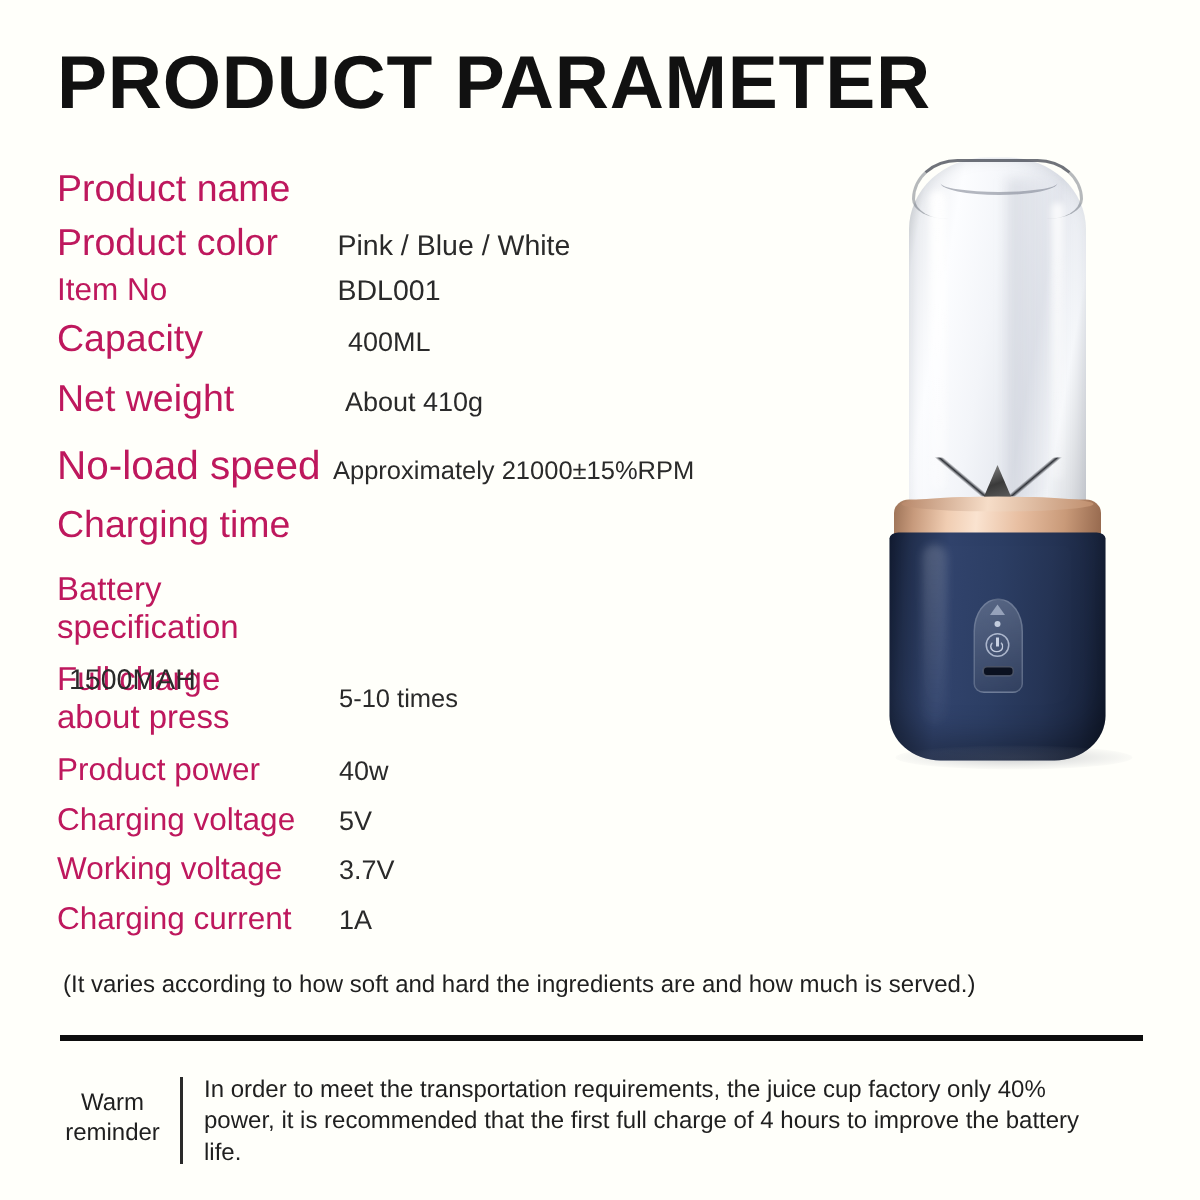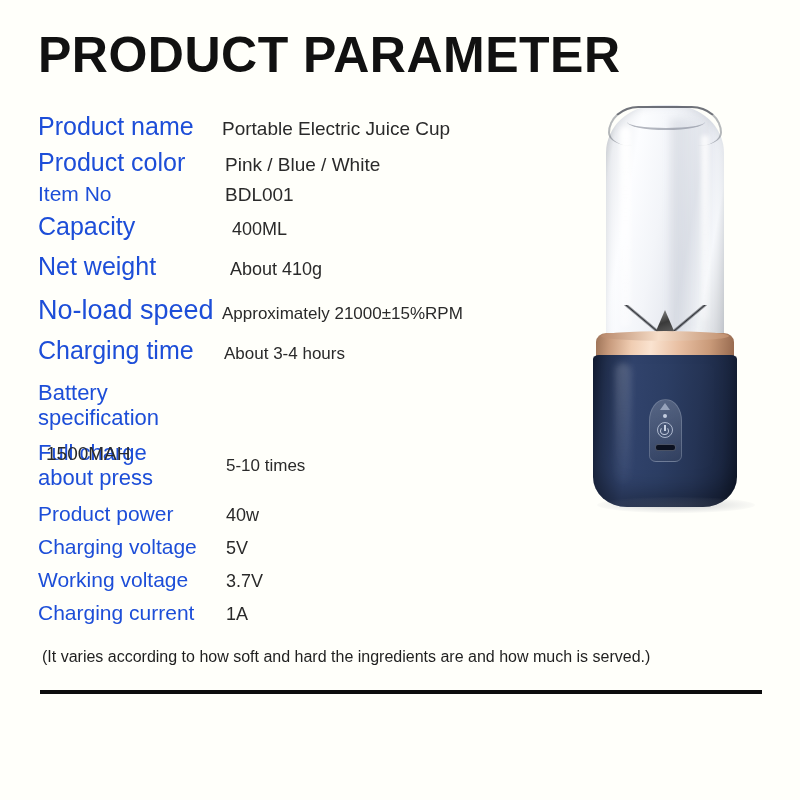--- a/index.html
+++ b/index.html
@@ -43,21 +43,21 @@
     width: 500px;
   }
   .spec-row {
     display: flex;
     align-items: baseline;
     width: 100%;
   }
   .spec-label {
     flex: 0 0 auto;
     width: 182px;
-    color: #1d4ed8;
+    color: #be185d;
     white-space: pre-line;
   }
   .spec-value {
     flex: 1 1 auto;
     color: #2a2a2a;
     white-space: nowrap;
   }
 
   
   .r-name      { height: 36px; }
@@ -413,21 +413,20 @@
 <body>
 
 <div class="page">
 
   <div class="title">PRODUCT PARAMETER</div>
 
   <div class="spec-table">
 
     <div class="spec-row r-name">
       <div class="spec-label">Product name</div>
-      <div class="spec-value">Portable Electric Juice Cup</div>
     </div>
 
     <div class="spec-row r-color">
       <div class="spec-label">Product color</div>
       <div class="spec-value">Pink / Blue / White</div>
     </div>
 
     <div class="spec-row r-item">
       <div class="spec-label">Item No</div>
       <div class="spec-value">BDL001</div>
@@ -443,21 +442,20 @@
       <div class="spec-value">About 410g</div>
     </div>
 
     <div class="spec-row r-speed">
       <div class="spec-label">No-load speed</div>
       <div class="spec-value">Approximately 21000±15%RPM</div>
     </div>
 
     <div class="spec-row r-chargetime">
       <div class="spec-label">Charging time</div>
-      <div class="spec-value">About 3-4 hours</div>
     </div>
 
     <div class="spec-row r-battery">
       <div class="spec-label">Battery
 specification</div>
       <div class="spec-value">1500MAH</div>
     </div>
 
     <div class="spec-row r-fullcharge">
       <div class="spec-label">Full charge
@@ -484,20 +482,26 @@
       <div class="spec-label">Charging current</div>
       <div class="spec-value">1A</div>
     </div>
 
   </div>
 
   <div class="footnote">(It varies according to how soft and hard the ingredients are and how much is served.)</div>
 
   <div class="divider"></div>
 
+  <div class="reminder">
+    <div class="reminder-label">Warm
+reminder</div>
+    <div class="reminder-rule"></div>
+    <div class="reminder-text">In order to meet the transportation requirements, the juice cup factory only 40% power, it is recommended that the first full charge of 4 hours to improve the battery life.</div>
+  </div>
 
   <div class="product">
     <div class="cup-glass"></div>
     <div class="cup-shade"></div>
     <div class="cup-rim"></div>
     <div class="cup-rim-inner"></div>
     <div class="cup-hl-left"></div>
     <div class="cup-hl-right"></div>
     <div class="blade-l"></div>
     <div class="blade-r"></div>

